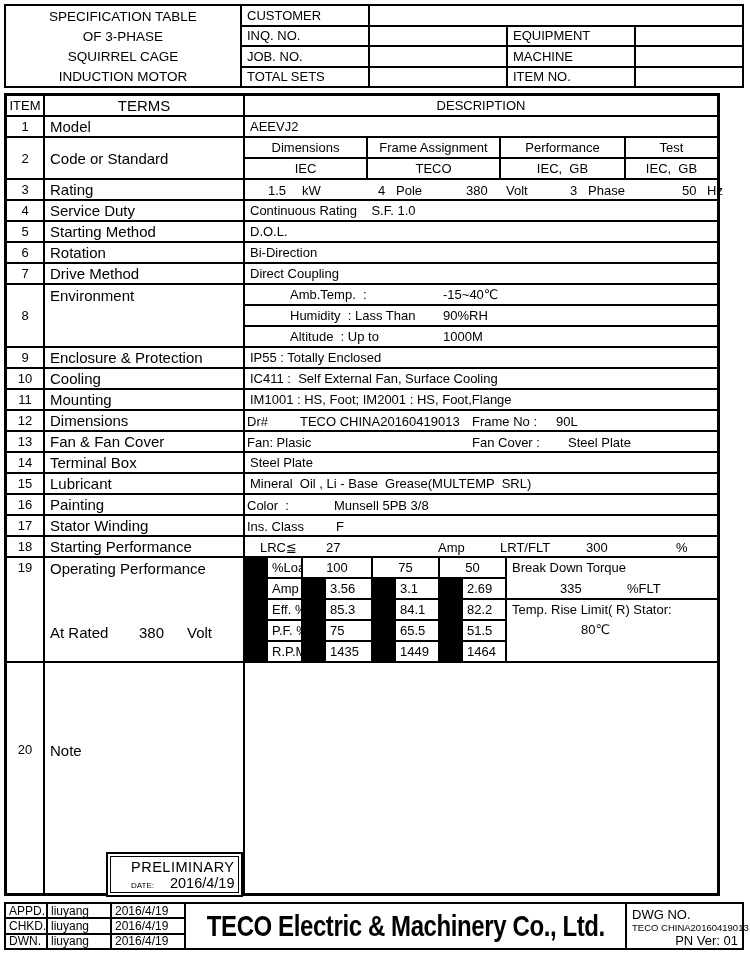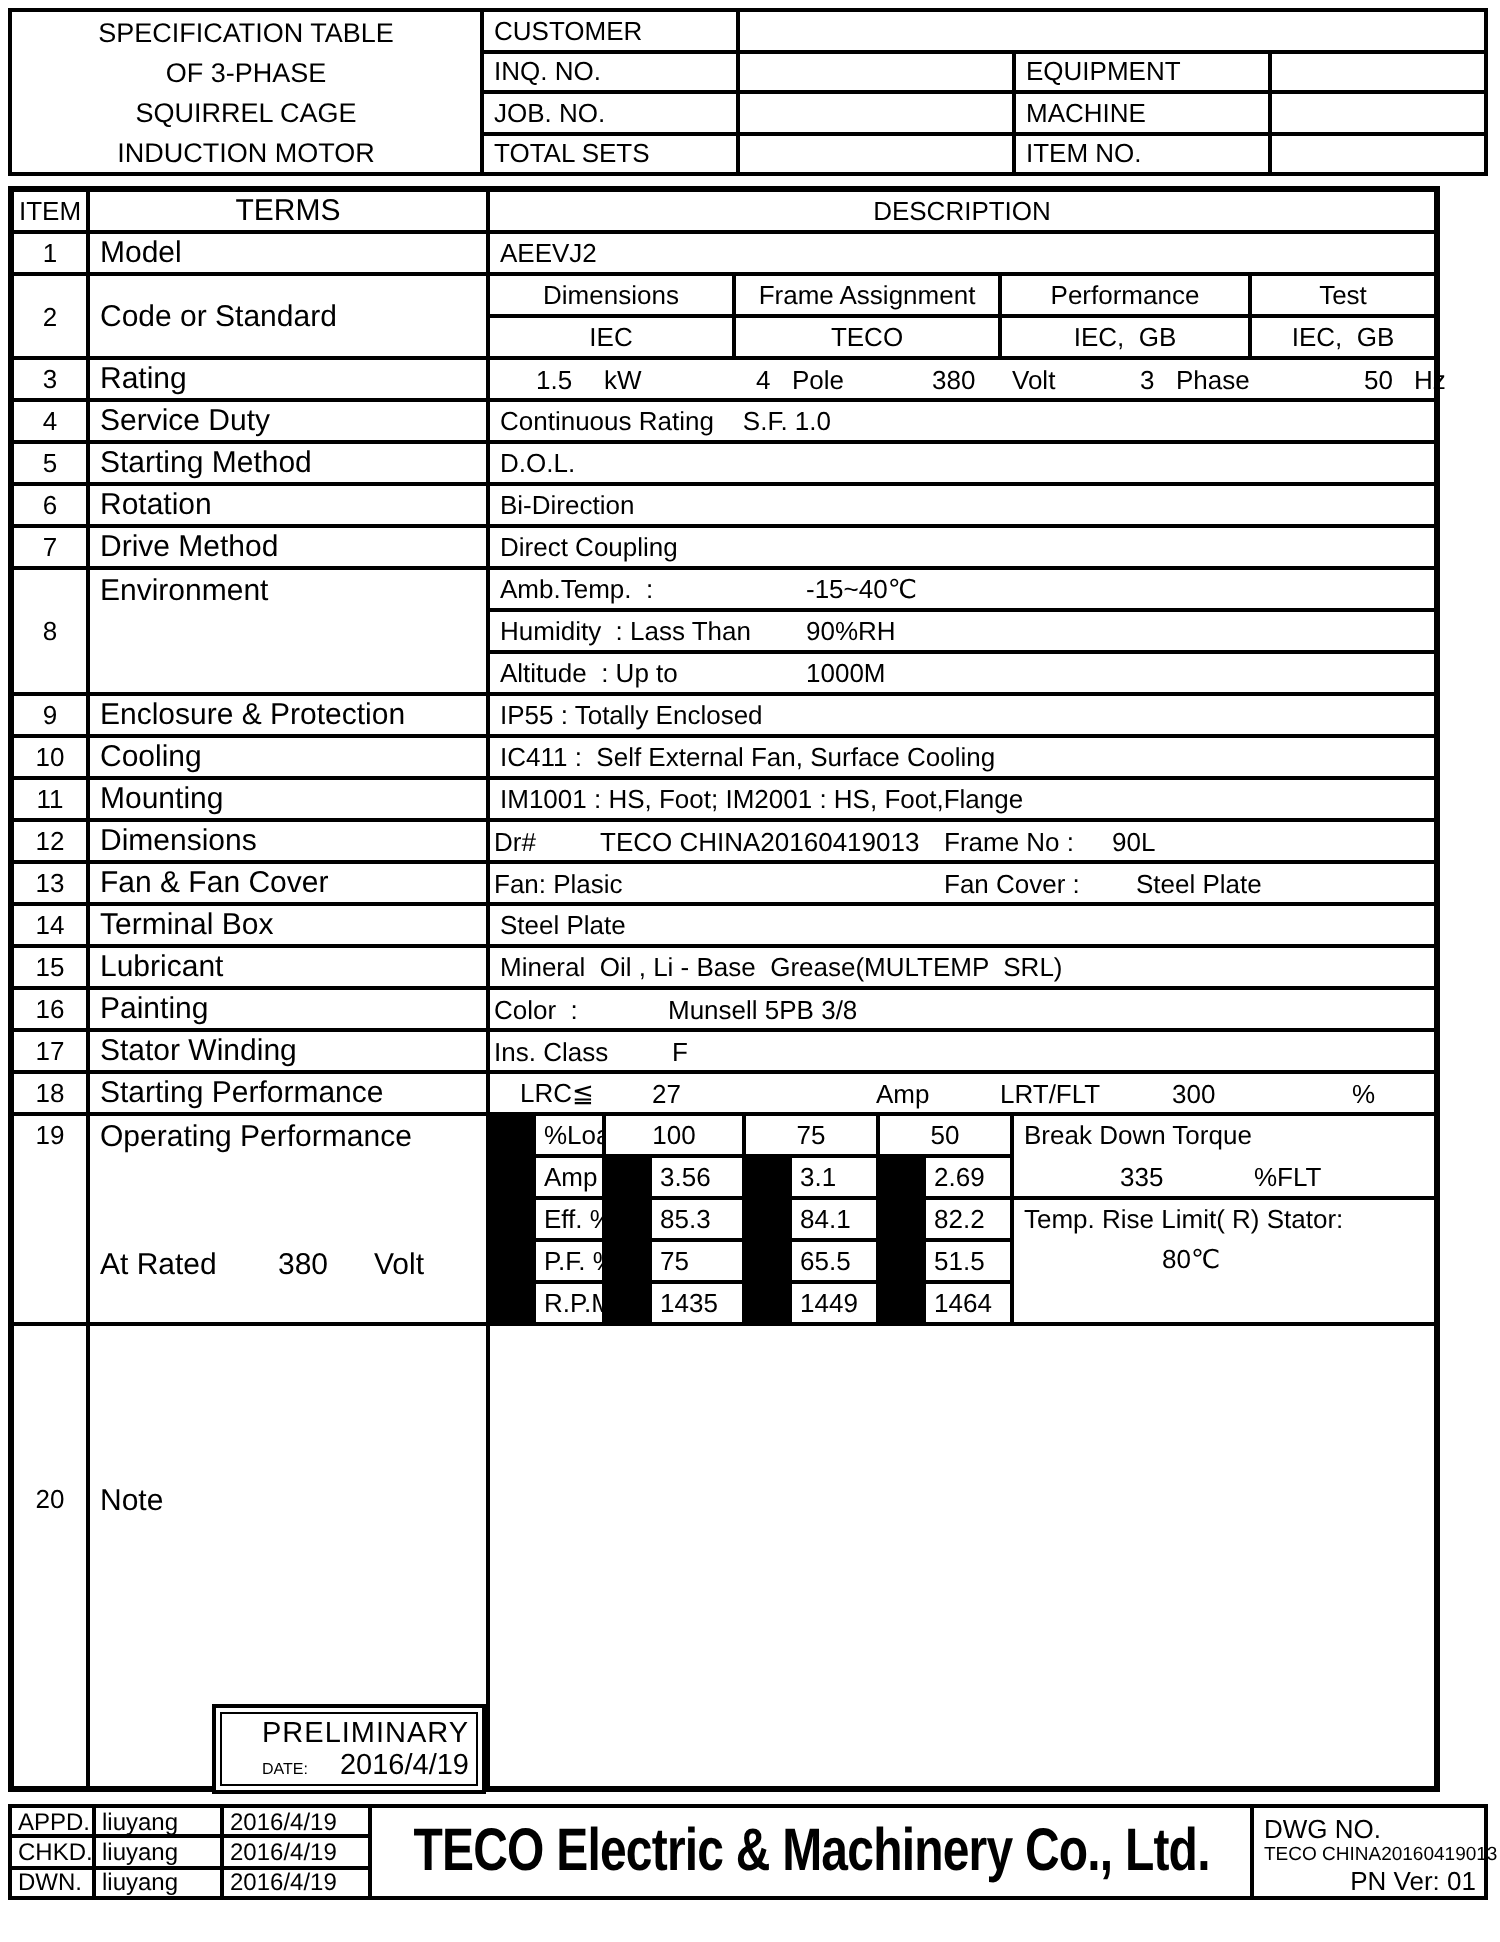--- a/index.html
+++ b/index.html
@@ -39,21 +39,21 @@
   .col-term.top-align { padding-top:79px; }
   .pos { position:absolute; top:50%; transform:translateY(-50%); white-space:pre; }
 
   
   .grid-r2 { display:grid; grid-template-columns:121px 131px 123px 1fr; grid-template-rows:1fr 1fr; gap:2px; background:#000; height:100%; }
   .gc { background:#fff; display:flex; align-items:center; justify-content:center; font-size:13px; white-space:pre; }
 
   
   .grid-r8 { display:grid; grid-template-rows:repeat(3,1fr); gap:2px; background:#000; height:100%; }
   .env-line { background:#fff; display:flex; align-items:center; font-size:13px; }
-  .env-label { width:158px; padding-left:5px; white-space:pre; flex:0 0 auto; }
+  .env-label { width:158px; padding-left:5px; white-space:pre; flex:0 0 auto;margin-left:40px; }
   .env-value { white-space:pre; }
 
   
   .grid-r19 { display:grid; grid-template-columns:56px 68px 65px 65px 1fr; grid-template-rows:repeat(5,1fr); gap:2px; background:#000; height:100%; }
   .pl { background:#fff; display:flex; align-items:center; padding-left:4px; font-size:13px; white-space:pre;margin-left:23px; }
   .pc { background:#fff; display:flex; align-items:center; justify-content:center; font-size:13px; }
   .bdt-box { grid-column:5; grid-row:1/3; background:#fff; position:relative; font-size:13px; }
   .trl-box { grid-column:5; grid-row:3/6; background:#fff; position:relative; font-size:13px; }
   .box-line1 { padding:2px 5px; white-space:pre; }
   .abs { position:absolute; white-space:pre; }

